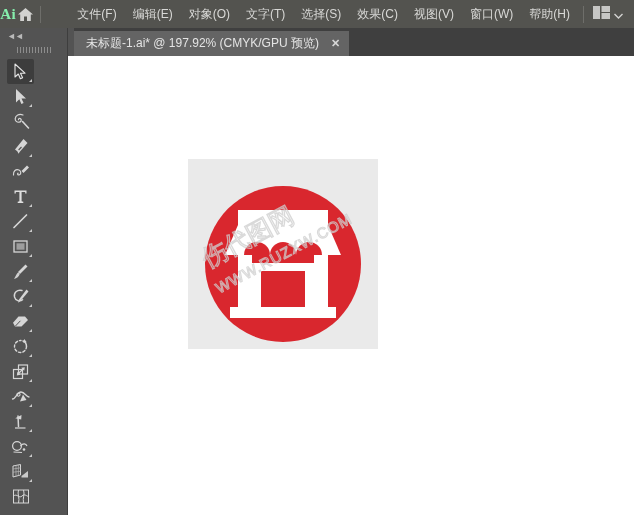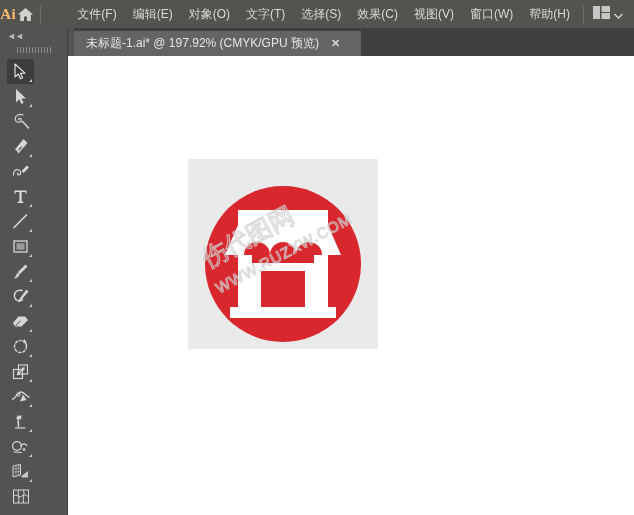--- a/index.html
+++ b/index.html
@@ -12,21 +12,21 @@
   #app { position:relative; width:634px; height:515px; background:#ffffff; }
 
   
   #menubar {
     position:absolute; left:0; top:0; width:634px; height:28px;
     background:#53534f;
     display:flex; align-items:center;
   }
   .ai-logo {
     width:30px; height:28px; display:flex; align-items:center; justify-content:center;
-    color:#fdba74; font-size:15px; font-weight:bold; letter-spacing:.5px;
+    color:#86efac; font-size:15px; font-weight:bold; letter-spacing:.5px;
     font-family:"Liberation Serif", serif;
   }
   .home-icon { width:34px; height:28px; display:flex; align-items:center; justify-content:center; }
   .mb-sep { width:1px; height:17px; background:#6e6e6a; margin:0 5px; }
   .menu-items { display:flex; align-items:center; margin-left:24px; }
   .menu-item {
     color:#d8d8d6; font-size:12px; padding:4px 8px; white-space:nowrap;
     line-height:14px;
   }
   .mb-right { margin-left:auto; display:flex; align-items:center; padding-right:7px; }
@@ -64,21 +64,21 @@
 
   
   #tabbar {
     position:absolute; left:68px; top:28px; width:566px; height:28px;
     background:#3f3f3f;
   }
   #tabstrip-left { position:absolute; left:0; top:0; width:6px; height:28px; background:#535353; }
   .doc-tab {
     position:absolute; left:6px; top:3px; height:25px;
     background:#646464;
-    display:flex; align-items:center; padding:0 21px 0 12px;
+    display:flex; align-items:center; padding:0 9px 0 12px;
   }
   .doc-tab-title { color:#e4e4e4; font-size:12px; white-space:nowrap; }
   .doc-tab-close {
     color:#d6d6d6; font-size:11px; margin-left:12px; font-weight:bold; line-height:1;
   }
 
   
   #canvas {
     position:absolute; left:68px; top:56px; width:566px; height:459px;
     background:#ffffff; overflow:hidden;

